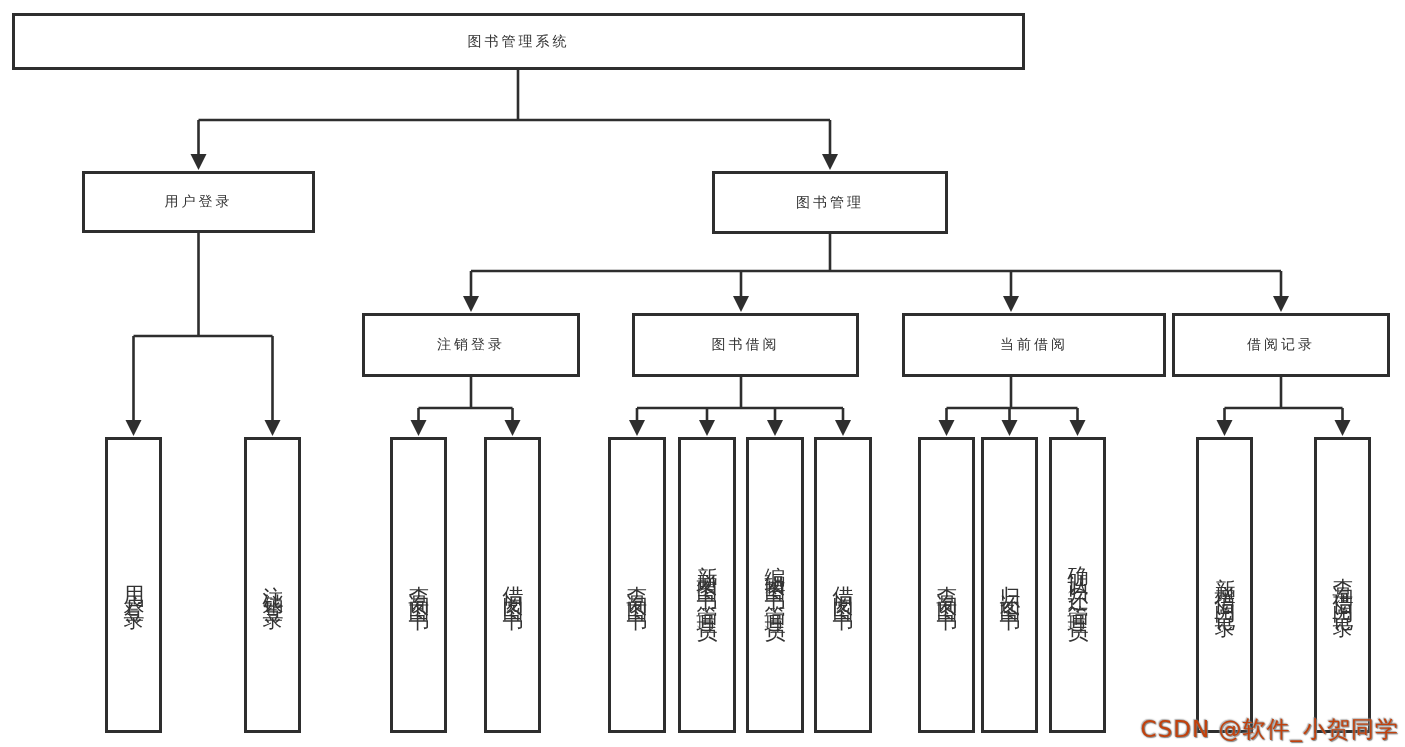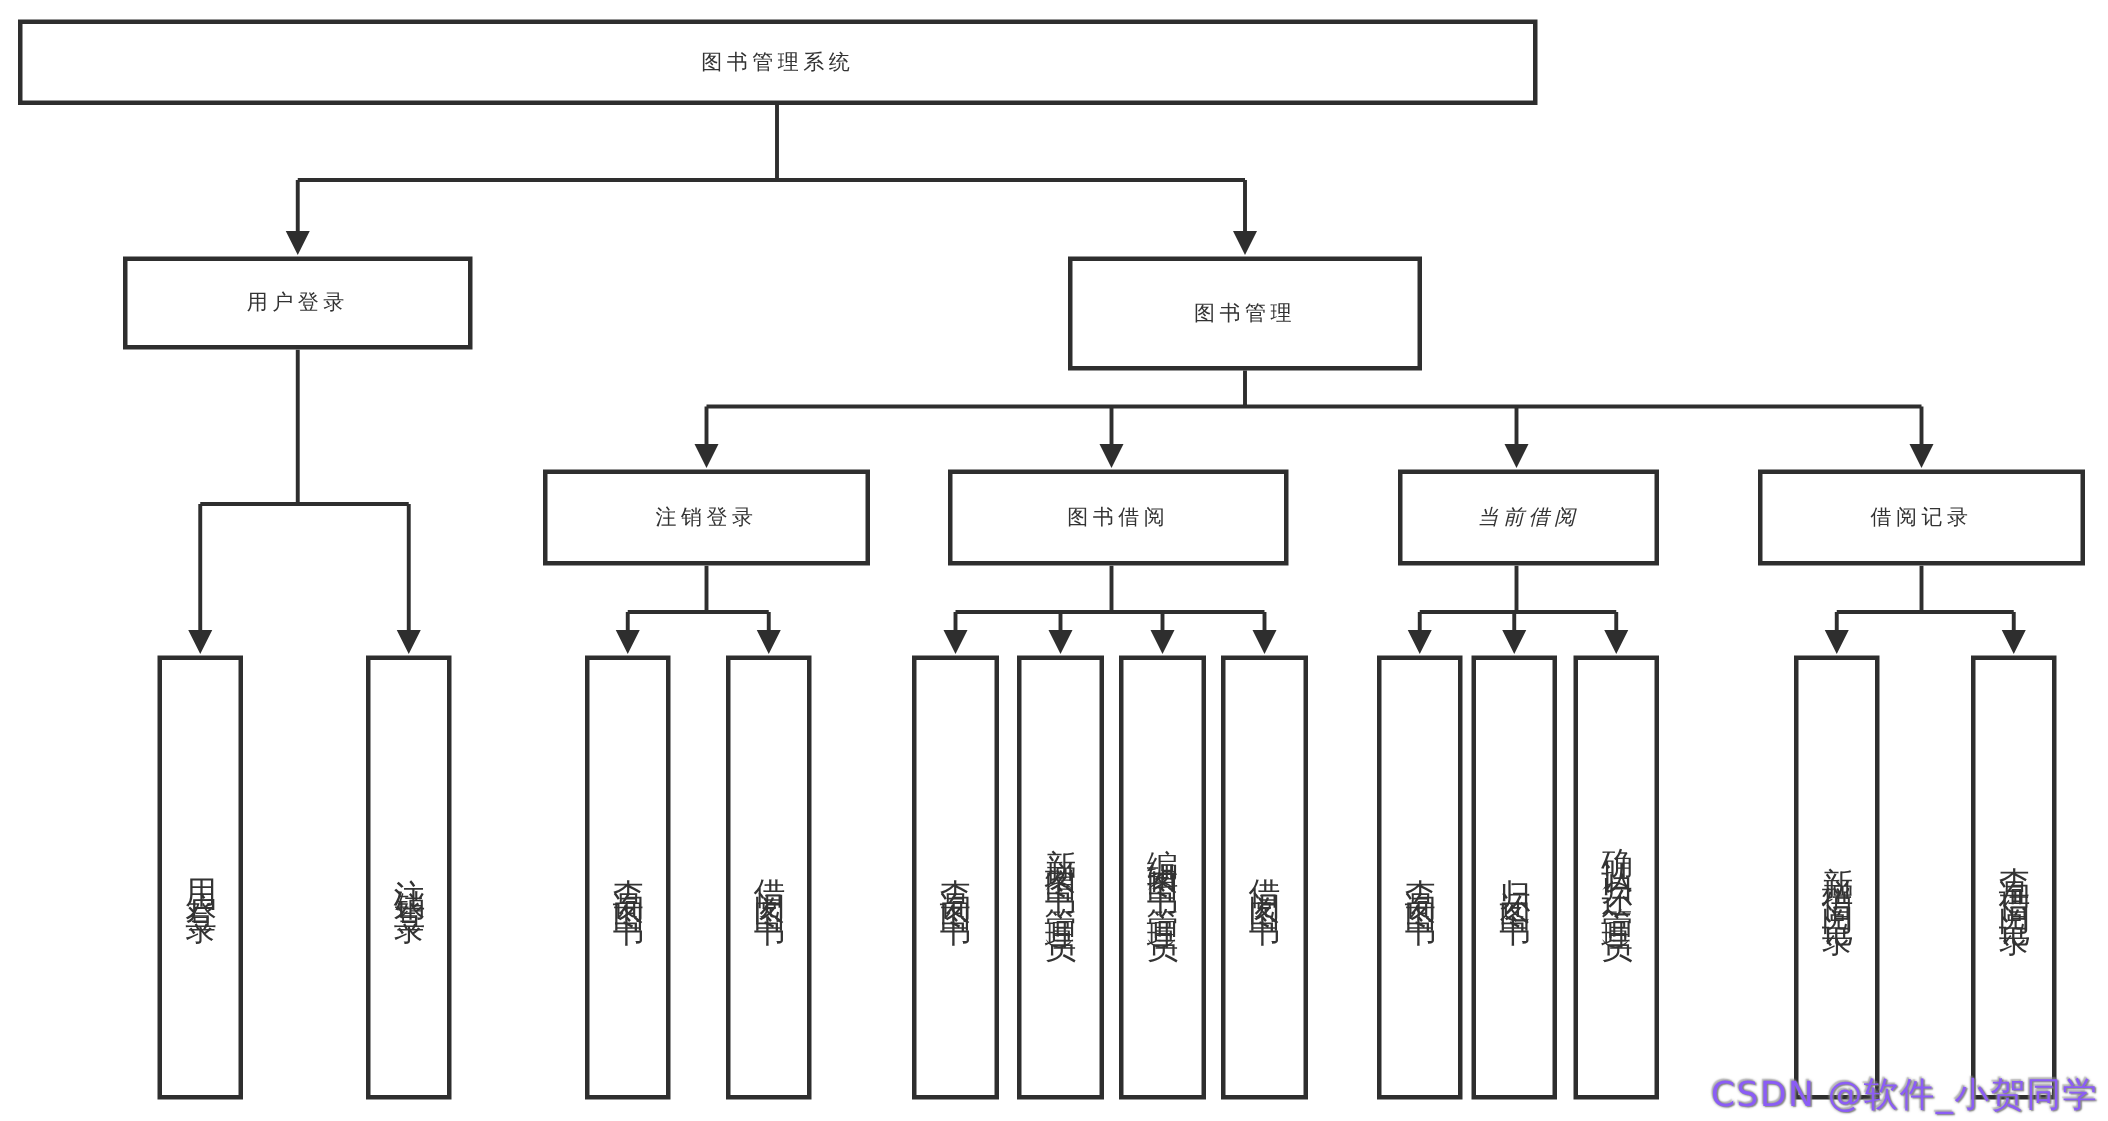--- a/index.html
+++ b/index.html
@@ -18,43 +18,43 @@
     font-size:14px; letter-spacing:3px; white-space:nowrap;
   }
   .vbox {
     writing-mode:vertical-lr; text-align:center;
     font-size:21px; letter-spacing:8px; line-height:51px;
   }
   .leaf { top:437px; height:296px; width:57px; }
 
   #n-root { left:12px;  top:13px;  width:1013px; height:57px; }
   #n-ul   { left:82px;  top:171px; width:233px;  height:62px; }
-  #n-bm   { left:712px; top:171px; width:236px;  height:76px; }
+  #n-bm   { left:712px; top:171px; width:236px;  height:63px; }
   #n-l3a  { left:362px;  top:313px; width:218px; height:64px; }
   #n-l3b  { left:632px;  top:313px; width:227px; height:64px; }
-  #n-l3c  { left:932px;  top:313px; width:174px; height:64px;font-style:italic; }
+  #n-l3c  { left:902px;  top:313px; width:264px; height:64px; }
   #n-l3d  { left:1172px; top:313px; width:218px; height:64px; }
 
   #n-f1  { left:105px; }
   #n-f2  { left:244px; }
   #n-f3  { left:390px; }
   #n-f4  { left:484px; }
   #n-f5  { left:608px;  width:58px; }
   #n-f6  { left:678px;  width:58px; }
   #n-f7  { left:746px;  width:58px; }
   #n-f8  { left:814px;  width:58px; }
   #n-f9  { left:918px; }
   #n-f10 { left:981px; }
   #n-f11 { left:1049px; }
   #n-f12 { left:1196px; }
   #n-f13 { left:1314px; }
 
   .watermark {
     position:absolute; right:6px; bottom:2px;
-    font-size:23px; letter-spacing:1px; color:#8b5cf6; white-space:nowrap;
+    font-size:23px; letter-spacing:1px; color:#c2410c; white-space:nowrap;
     text-shadow: 0 0 2px rgba(125,125,125,0.95), 1px 1px 1px rgba(125,125,125,0.9),
                  -1px -1px 1px rgba(150,150,150,0.6);
     text-align: right;
   }
 </style>
 </head>
 <body>
 
 <div class="canvas">
 

